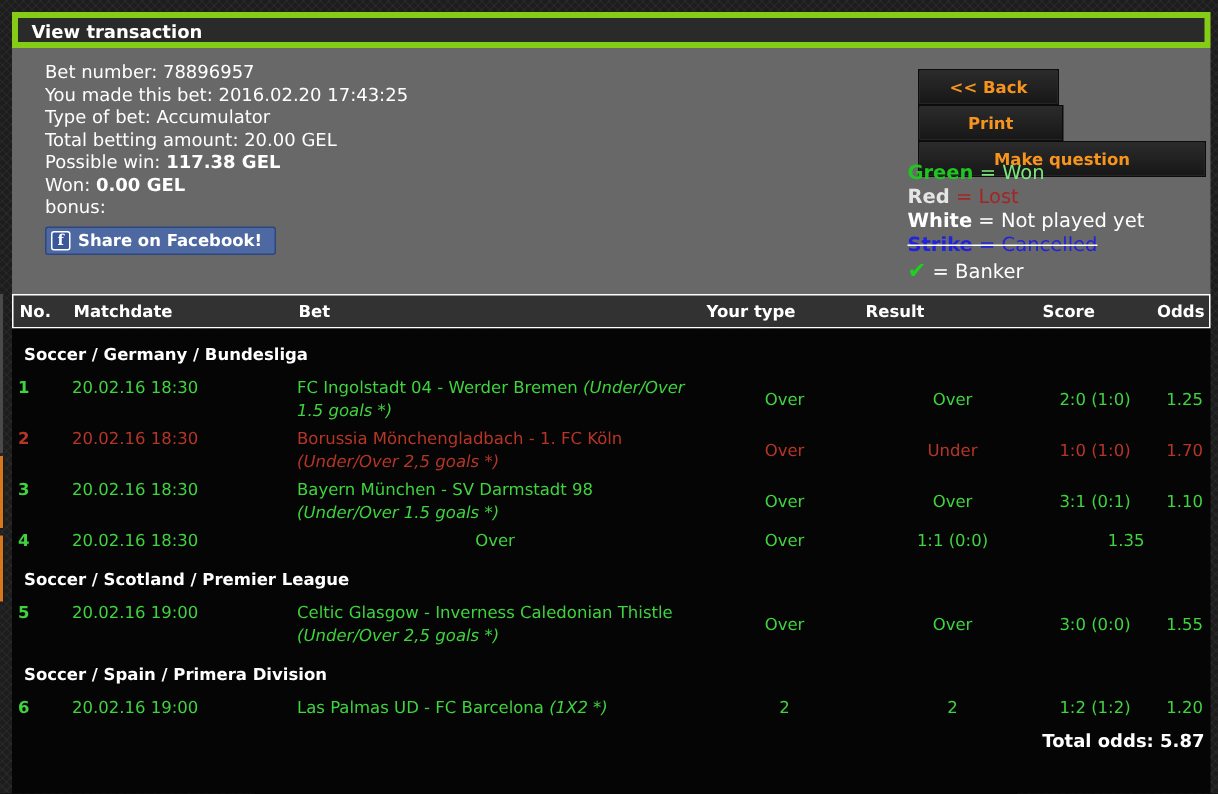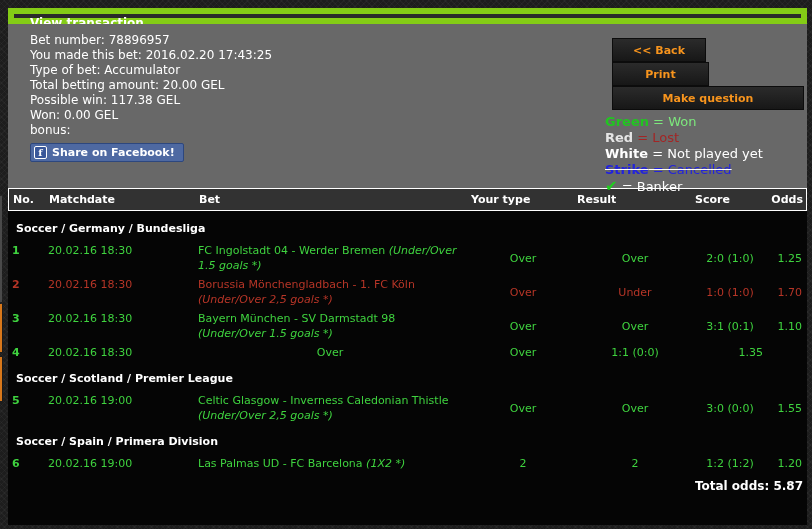--- a/index.html
+++ b/index.html
@@ -9,32 +9,32 @@
     background-color: #1d1d1d;
     background-image:
       repeating-linear-gradient(45deg, rgba(255,255,255,.03) 0 1px, transparent 1px 4px),
       repeating-linear-gradient(-45deg, rgba(255,255,255,.03) 0 1px, transparent 1px 4px);
     position: relative;
   }
   .widget { position: absolute; left: 8px; top: 8px; width: 799px; }
 
   
   .titlebar {
-    border: 6px solid #84cc16; background: #2a2a2a; color: #fff;
-    height: 16px; line-height: 18px; font-size: 12px; font-weight: bold;
-    padding-left: 16px;
+    border: 4px solid #84cc16; background: #2a2a2a; color: #fff;
+    height: 24px; line-height: 18px; font-size: 12px; font-weight: bold;
+    padding-left: 9px;
   }
 
   
   .info-panel {
     background: #686868; color: #fff; height: 164px; position: relative;
     font-size: 12px; padding: 9px 0 0 22px;
   }
   .info-line { line-height: 15px; white-space: nowrap; }
-  .info-line .val-bold { font-weight: normal; margin-top: 43px; }
+  .info-line .val-bold { font-weight: bold; margin-top: 43px; }
 
   .fb-btn {
     display: inline-flex; align-items: center; gap: 5px; margin-top: 5px;
     background: #4e69a2; border: 1px solid #2d477e; border-radius: 2px;
     color: #fff; font-size: 11px; font-weight: bold; padding: 2px 8px 2px 3px;
     cursor: pointer;
   }
   .fb-ic {
     width: 13px; height: 13px; background: #39579a; border: 1px solid #fff;
     border-radius: 2px; display: inline-flex; align-items: center; justify-content: center;
@@ -47,21 +47,21 @@
     background: linear-gradient(#2b2b2b, #171717); border: 1px solid #0c0c0c;
     color: #f7941d; font-size: 11px; font-weight: bold;
     height: 24px; display: inline-flex; align-items: center; justify-content: center;
     cursor: pointer;
   }
   .btn-back { width: 94px; margin-right: 4px; }
   .btn-print { width: 97px; }
   .btn-mq { width: 192px; }
 
   
-  .legend { position: absolute; left: 597px; top: 90px; font-size: 13px; line-height: 16px; }
+  .legend { position: absolute; left: 597px; top: 76px; font-size: 13px; line-height: 16px; }
   .legend .term { font-weight: bold; }
   .lg-won  .term { color: #21c521; } .lg-won  .rest { color: #7de87d; }
   .lg-lost .term { color: #e5e5e5; } .lg-lost .rest { color: #a32525; }
   .lg-notplayed .term, .lg-notplayed .rest { color: #ffffff; }
   .lg-cancelled { text-decoration: line-through; }
   .lg-cancelled .term, .lg-cancelled .rest { color: #2222dd; }
   .lg-banker .term { color: #1ed11e; font-size: 15px; } .lg-banker .rest { color: #ffffff; }
 
   
   .grid7 { display: grid; grid-template-columns: 38px 144px 280px 106px 118px 72px 39px; }

